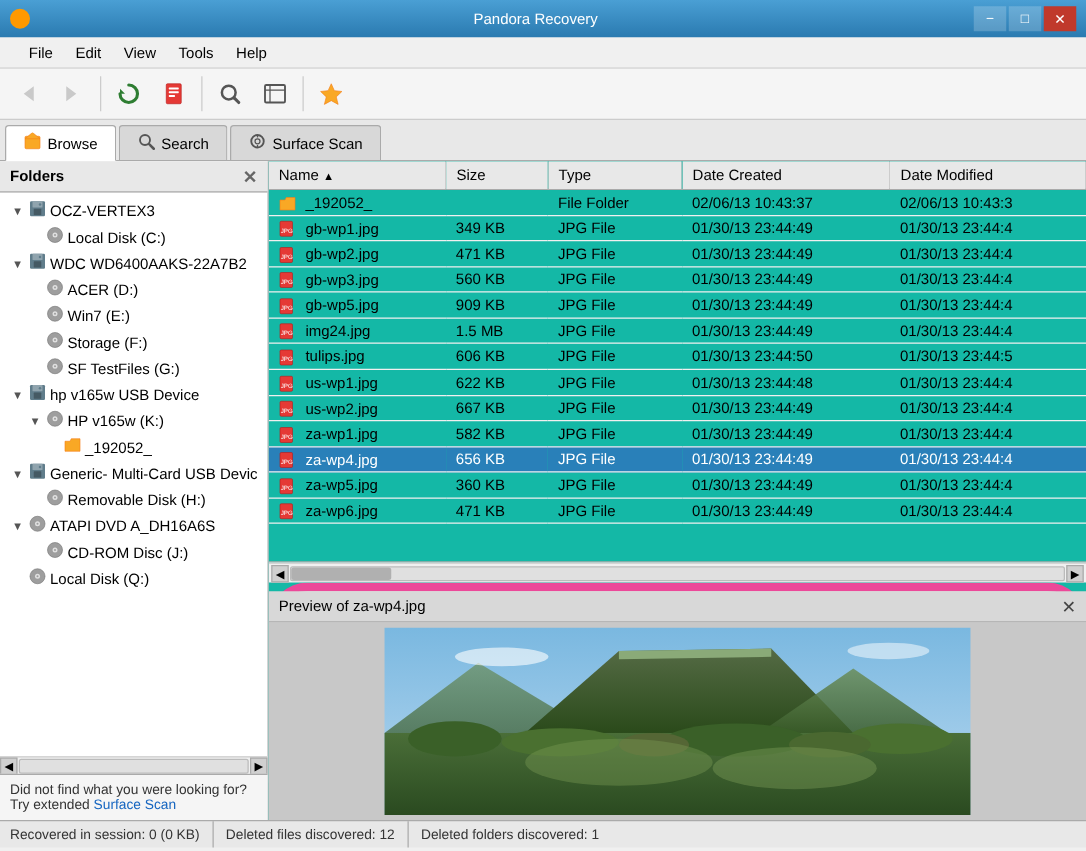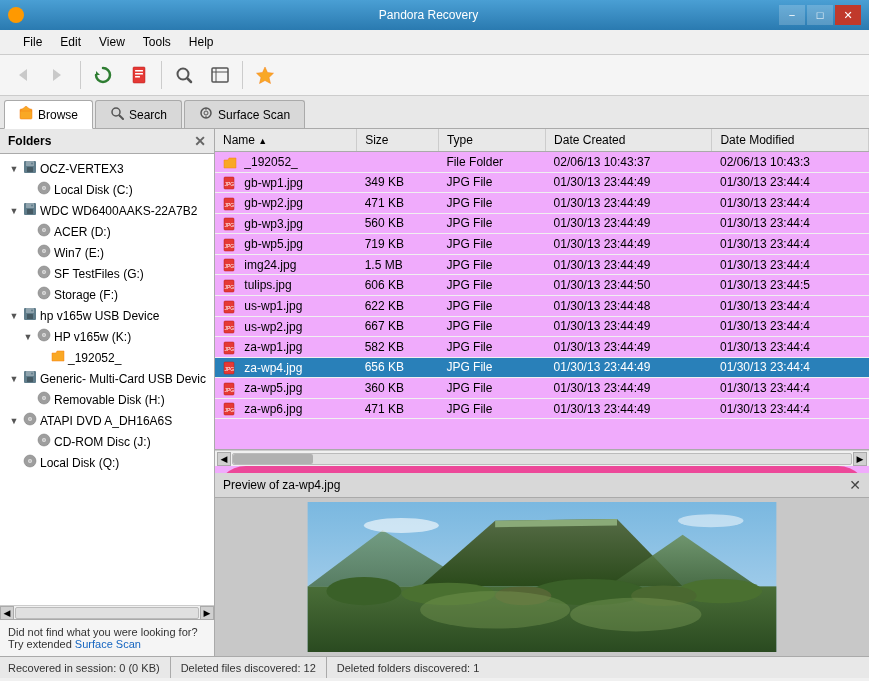--- a/index.html
+++ b/index.html
@@ -140,21 +140,21 @@
       font-size: 11px;
       color: #333;
     }
     #folders-footer a { color: #1565c0; text-decoration: none; }
 
     
     #files-panel {
       flex: 1;
       display: flex;
       flex-direction: column;
-      background: #f0abfc;
+      background: #14b8a6;
       overflow: hidden;
     }
 
     
     #file-list-container {
       flex: 1;
       overflow-y: auto;
       overflow-x: auto;
       border-bottom: 1px solid #aaa;
     }
@@ -433,30 +433,30 @@
             </svg></span>
           <span class="tree-label">Win7 (E:)</span>
         </div>
         <div class="tree-item" style="padding-left: 22px;">
           <span class="tree-expand" style="font-size: 9px; color: rgb(85, 85, 85);"></span>
           <span class="tree-icon"><svg width="14" height="14" viewBox="0 0 14 14">
               <circle cx="7" cy="7" r="6" fill="#9e9e9e" stroke="#757575" stroke-width="0.5"></circle>
               <circle cx="7" cy="7" r="2" fill="#e0e0e0"></circle>
               <circle cx="7" cy="7" r="0.8" fill="#9e9e9e"></circle>
             </svg></span>
+          <span class="tree-label">Storage (F:)</span>
+        </div>
+        <div class="tree-item" style="padding-left: 22px;">
+          <span class="tree-expand" style="font-size: 9px; color: rgb(85, 85, 85);"></span>
+          <span class="tree-icon"><svg width="14" height="14" viewBox="0 0 14 14">
+              <circle cx="7" cy="7" r="6" fill="#9e9e9e" stroke="#757575" stroke-width="0.5"></circle>
+              <circle cx="7" cy="7" r="2" fill="#e0e0e0"></circle>
+              <circle cx="7" cy="7" r="0.8" fill="#9e9e9e"></circle>
+            </svg></span>
           <span class="tree-label">SF TestFiles (G:)</span>
-        </div>
-        <div class="tree-item" style="padding-left: 22px;">
-          <span class="tree-expand" style="font-size: 9px; color: rgb(85, 85, 85);"></span>
-          <span class="tree-icon"><svg width="14" height="14" viewBox="0 0 14 14">
-              <circle cx="7" cy="7" r="6" fill="#9e9e9e" stroke="#757575" stroke-width="0.5"></circle>
-              <circle cx="7" cy="7" r="2" fill="#e0e0e0"></circle>
-              <circle cx="7" cy="7" r="0.8" fill="#9e9e9e"></circle>
-            </svg></span>
-          <span class="tree-label">Storage (F:)</span>
         </div>
         <div class="tree-item" style="padding-left: 8px;">
           <span class="tree-expand" style="font-size: 9px; color: rgb(85, 85, 85);">▼</span>
           <span class="tree-icon"><svg width="14" height="14" viewBox="0 0 14 14">
               <rect x="1" y="1" width="12" height="12" rx="1" fill="#607d8b"></rect>
               <rect x="3" y="1" width="8" height="5" rx="0.5" fill="#90a4ae"></rect>
               <rect x="4" y="7" width="6" height="5" rx="0.5" fill="#455a64"></rect>
               <circle cx="9" cy="3.5" r="1" fill="#607d8b"></circle>
             </svg></span>
           <span class="tree-label">hp v165w USB Device</span>
@@ -585,21 +585,21 @@
               <td>560 KB</td>
               <td>JPG File</td>
               <td>01/30/13 23:44:49</td>
               <td>01/30/13 23:44:4</td>
             </tr>
             <tr>
               <td><span class="file-icon"><svg width="14" height="14" viewBox="0 0 14 14" style="vertical-align:middle">
                     <rect x="1" y="1" width="10" height="12" rx="1" fill="#e53935" stroke="#b71c1c" stroke-width="0.5"></rect>
                     <text x="1.5" y="10" font-size="5" fill="white">JPG</text>
                   </svg></span> gb-wp5.jpg</td>
-              <td>719 KB</td>
+              <td>909 KB</td>
               <td>JPG File</td>
               <td>01/30/13 23:44:49</td>
               <td>01/30/13 23:44:4</td>
             </tr>
             <tr>
               <td><span class="file-icon"><svg width="14" height="14" viewBox="0 0 14 14" style="vertical-align:middle">
                     <rect x="1" y="1" width="10" height="12" rx="1" fill="#e53935" stroke="#b71c1c" stroke-width="0.5"></rect>
                     <text x="1.5" y="10" font-size="5" fill="white">JPG</text>
                   </svg></span> img24.jpg</td>
               <td>1.5 MB</td>

